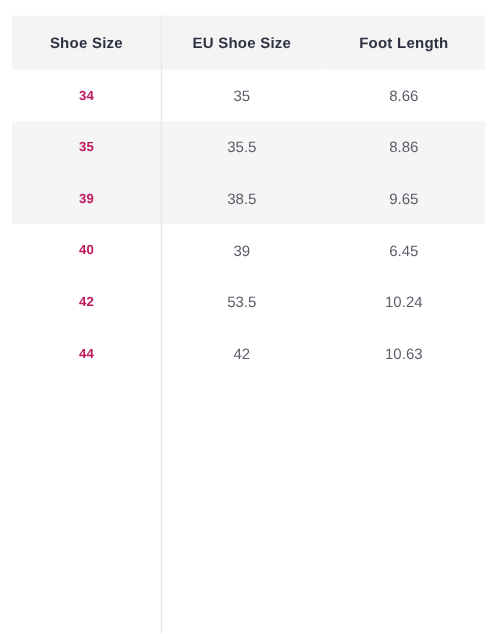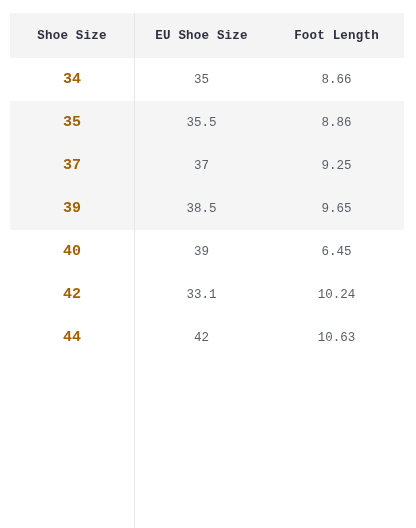--- a/index.html
+++ b/index.html
@@ -40,21 +40,20 @@
   .size-table col.c2 { width: 135px; }
   .size-table col.c3 { width: 135px; }
 
   .size-table th,
   .size-table td {
     padding: 0;
     margin: 0;
     text-align: center;
     vertical-align: middle;
     border: none;
-    font-family: Liberation Mono, monospace;
   }
 
   
   .size-table thead tr {
     background: #f4f4f5;
   }
   .size-table thead th {
     height: 45px;
     font-size: 12.5px;
     font-weight: 700;
@@ -73,22 +72,22 @@
 
   .size-table tbody td {
     height: 43px;
     font-size: 12.5px;
     color: #5b5e69;
     font-weight: 400;
   }
 
   .size-table tbody td.col-first {
     font-weight: 700;
-    color: #a16207;
-    font-size: 15px;
+    color: #be185d;
+    font-size: 11px;
   }
 
   
   .col-divider {
     position: absolute;
     left: 134px;
     top: 13px;
     width: 1px;
     height: 515px;
     background: #e6e6e8;
@@ -118,37 +117,32 @@
           <td class="col-first">34</td>
           <td>35</td>
           <td>8.66</td>
         </tr>
         <tr class="alt">
           <td class="col-first">35</td>
           <td>35.5</td>
           <td>8.86</td>
         </tr>
         <tr class="alt">
-          <td class="col-first">37</td>
-          <td>37</td>
-          <td>9.25</td>
-        </tr>
-        <tr class="alt">
           <td class="col-first">39</td>
           <td>38.5</td>
           <td>9.65</td>
         </tr>
         <tr>
           <td class="col-first">40</td>
           <td>39</td>
           <td>6.45</td>
         </tr>
         <tr>
           <td class="col-first">42</td>
-          <td>33.1</td>
+          <td>53.5</td>
           <td>10.24</td>
         </tr>
         <tr>
           <td class="col-first">44</td>
           <td>42</td>
           <td>10.63</td>
         </tr>
       </tbody>
     </table>
   </div>

